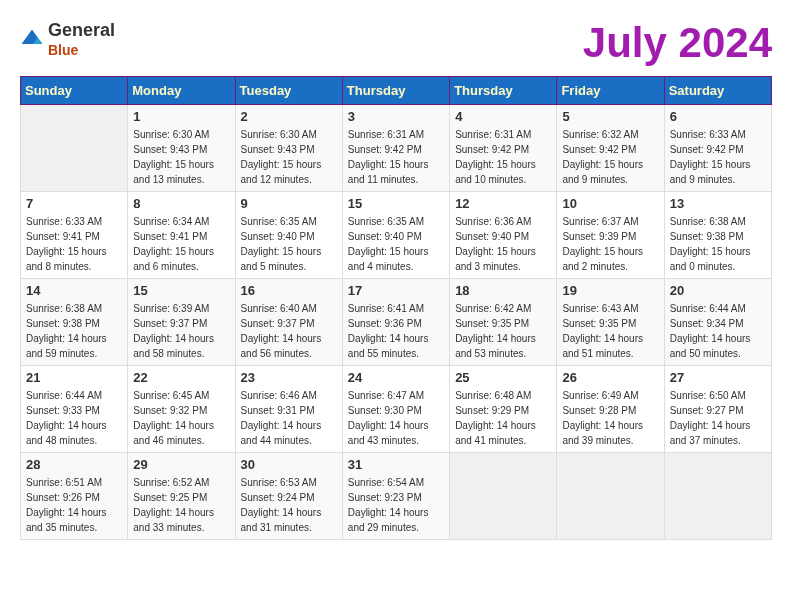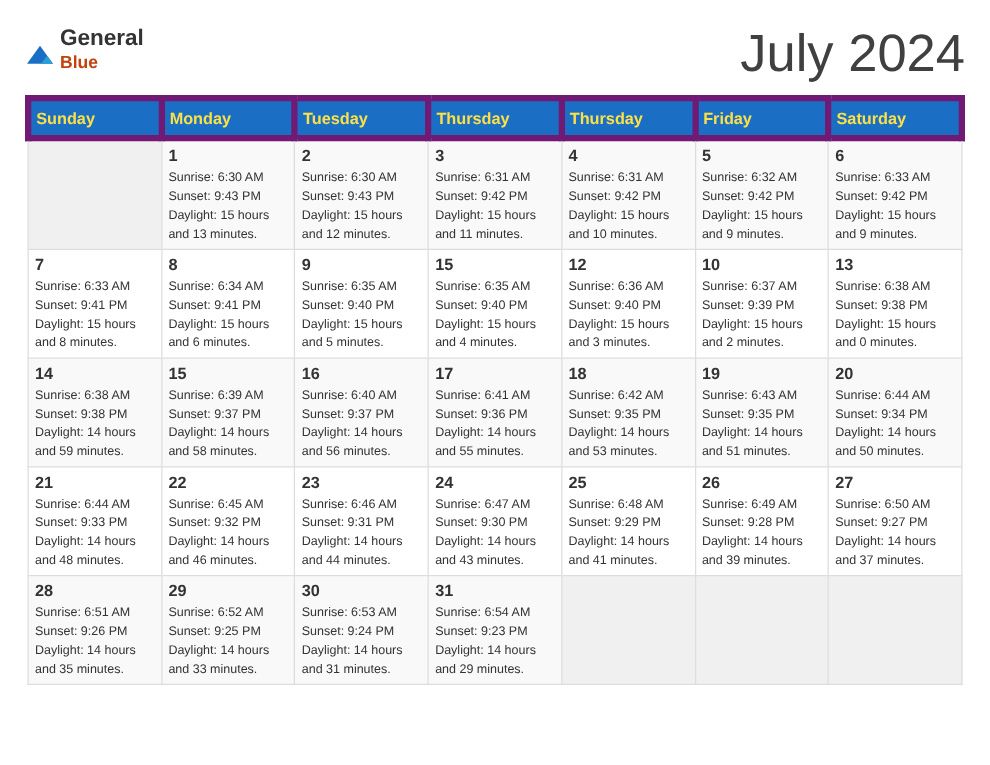--- a/index.html
+++ b/index.html
@@ -11,21 +11,21 @@
       padding: 20px;
     }
     .header {
       display: flex;
       justify-content: space-between;
       align-items: flex-start;
       margin-bottom: 10px;
     }
     .logo {
       display: flex;
-      align-items: flex-end;
+      align-items: center;
       gap: 4px;
     }
     .logo-text-general {
       font-size: 18px;
       font-weight: bold;
       color: #333;
     }
     .logo-text-blue {
       font-size: 14px;
       font-weight: bold;
@@ -33,43 +33,43 @@
     }
     .logo-icon {
       width: 24px;
       height: 24px;
     }
     .title-section {
       text-align: right;
     }
     .month-title {
       font-size: 42px;
-      font-weight: normal;
-      color: #404040;
+      font-weight: bold;
+      color: #a21caf;
       line-height: 1.1;
       text-align: center;
     }
     .location {
       font-size: 16px;
       color: #555;
     }
     table {
       width: 100%;
       border-collapse: collapse;
     }
     thead tr {
       background-color: #1a6fc4;
     }
     thead th {
-      color: #fde047;
+      color: #fef9c3;
       font-size: 13px;
       font-weight: bold;
       padding: 6px 4px;
       text-align: left;
-      border: 5px solid #701a75;
+      border: 1px solid #701a75;
     }
     tbody tr {
       border-bottom: 1px solid #ccc;
     }
     tbody tr:nth-child(odd) {
       background-color: #f9f9f9;
     }
     tbody tr:nth-child(even) {
       background-color: #ffffff;
     }

